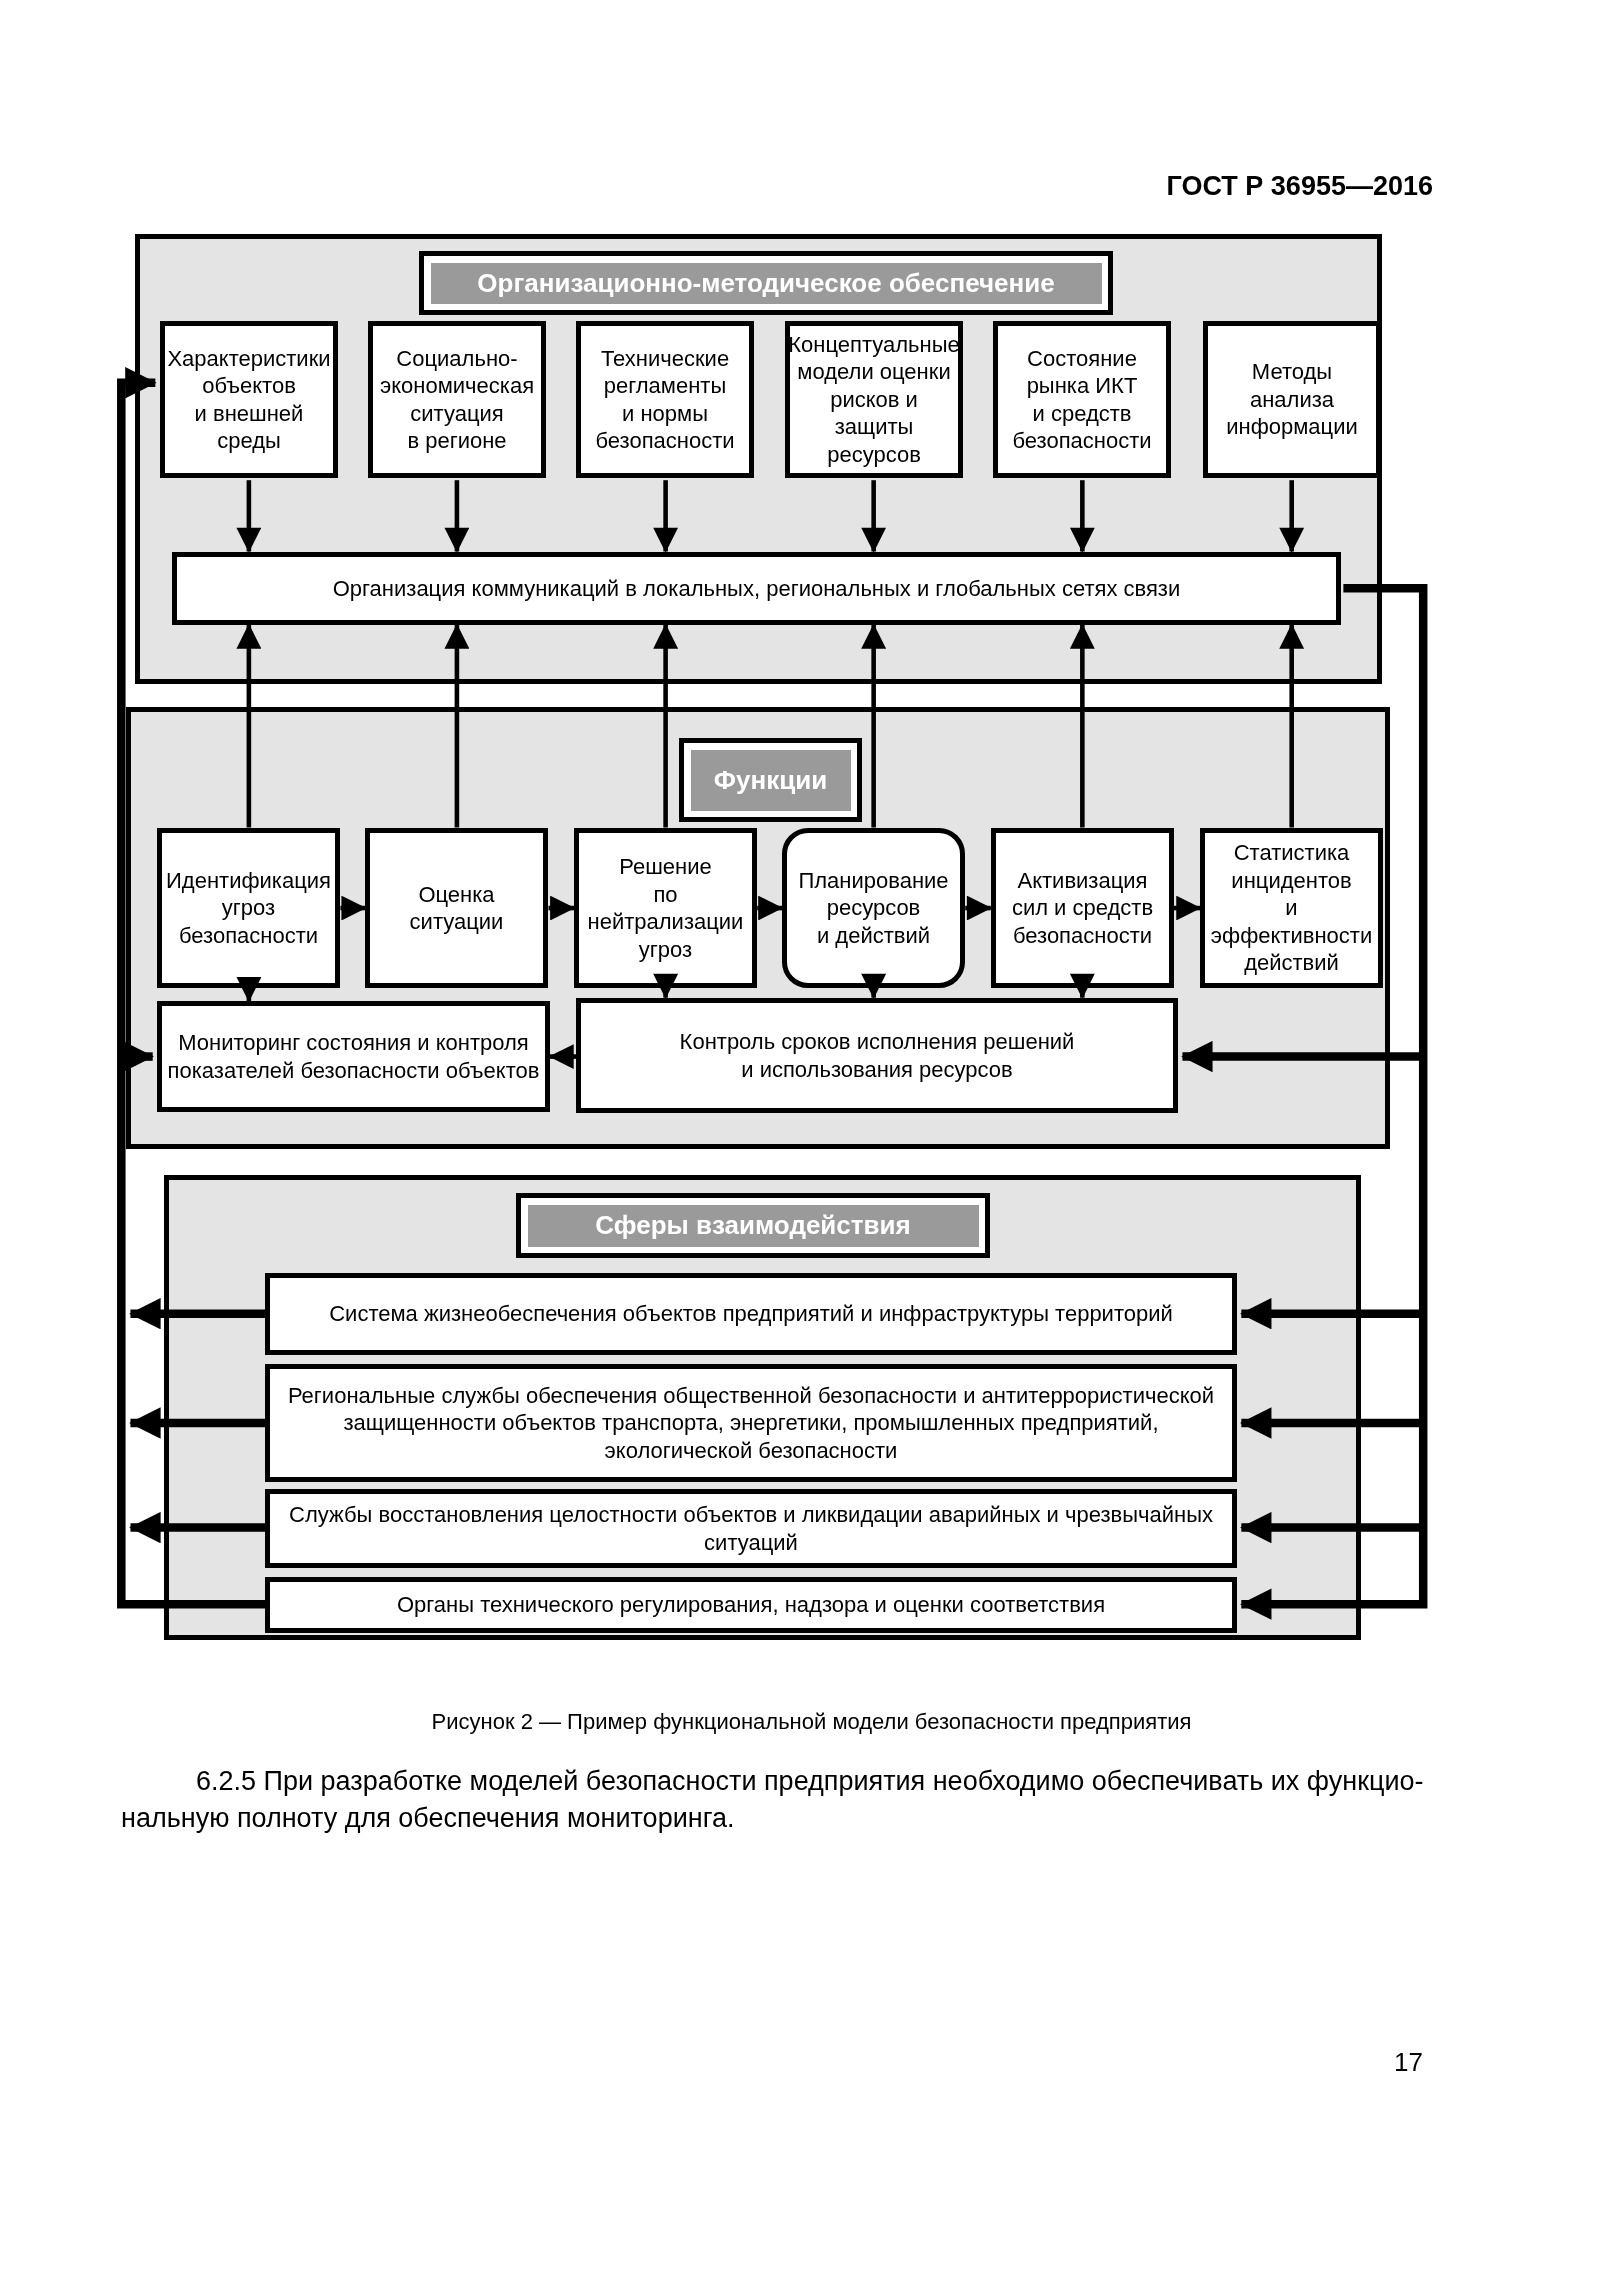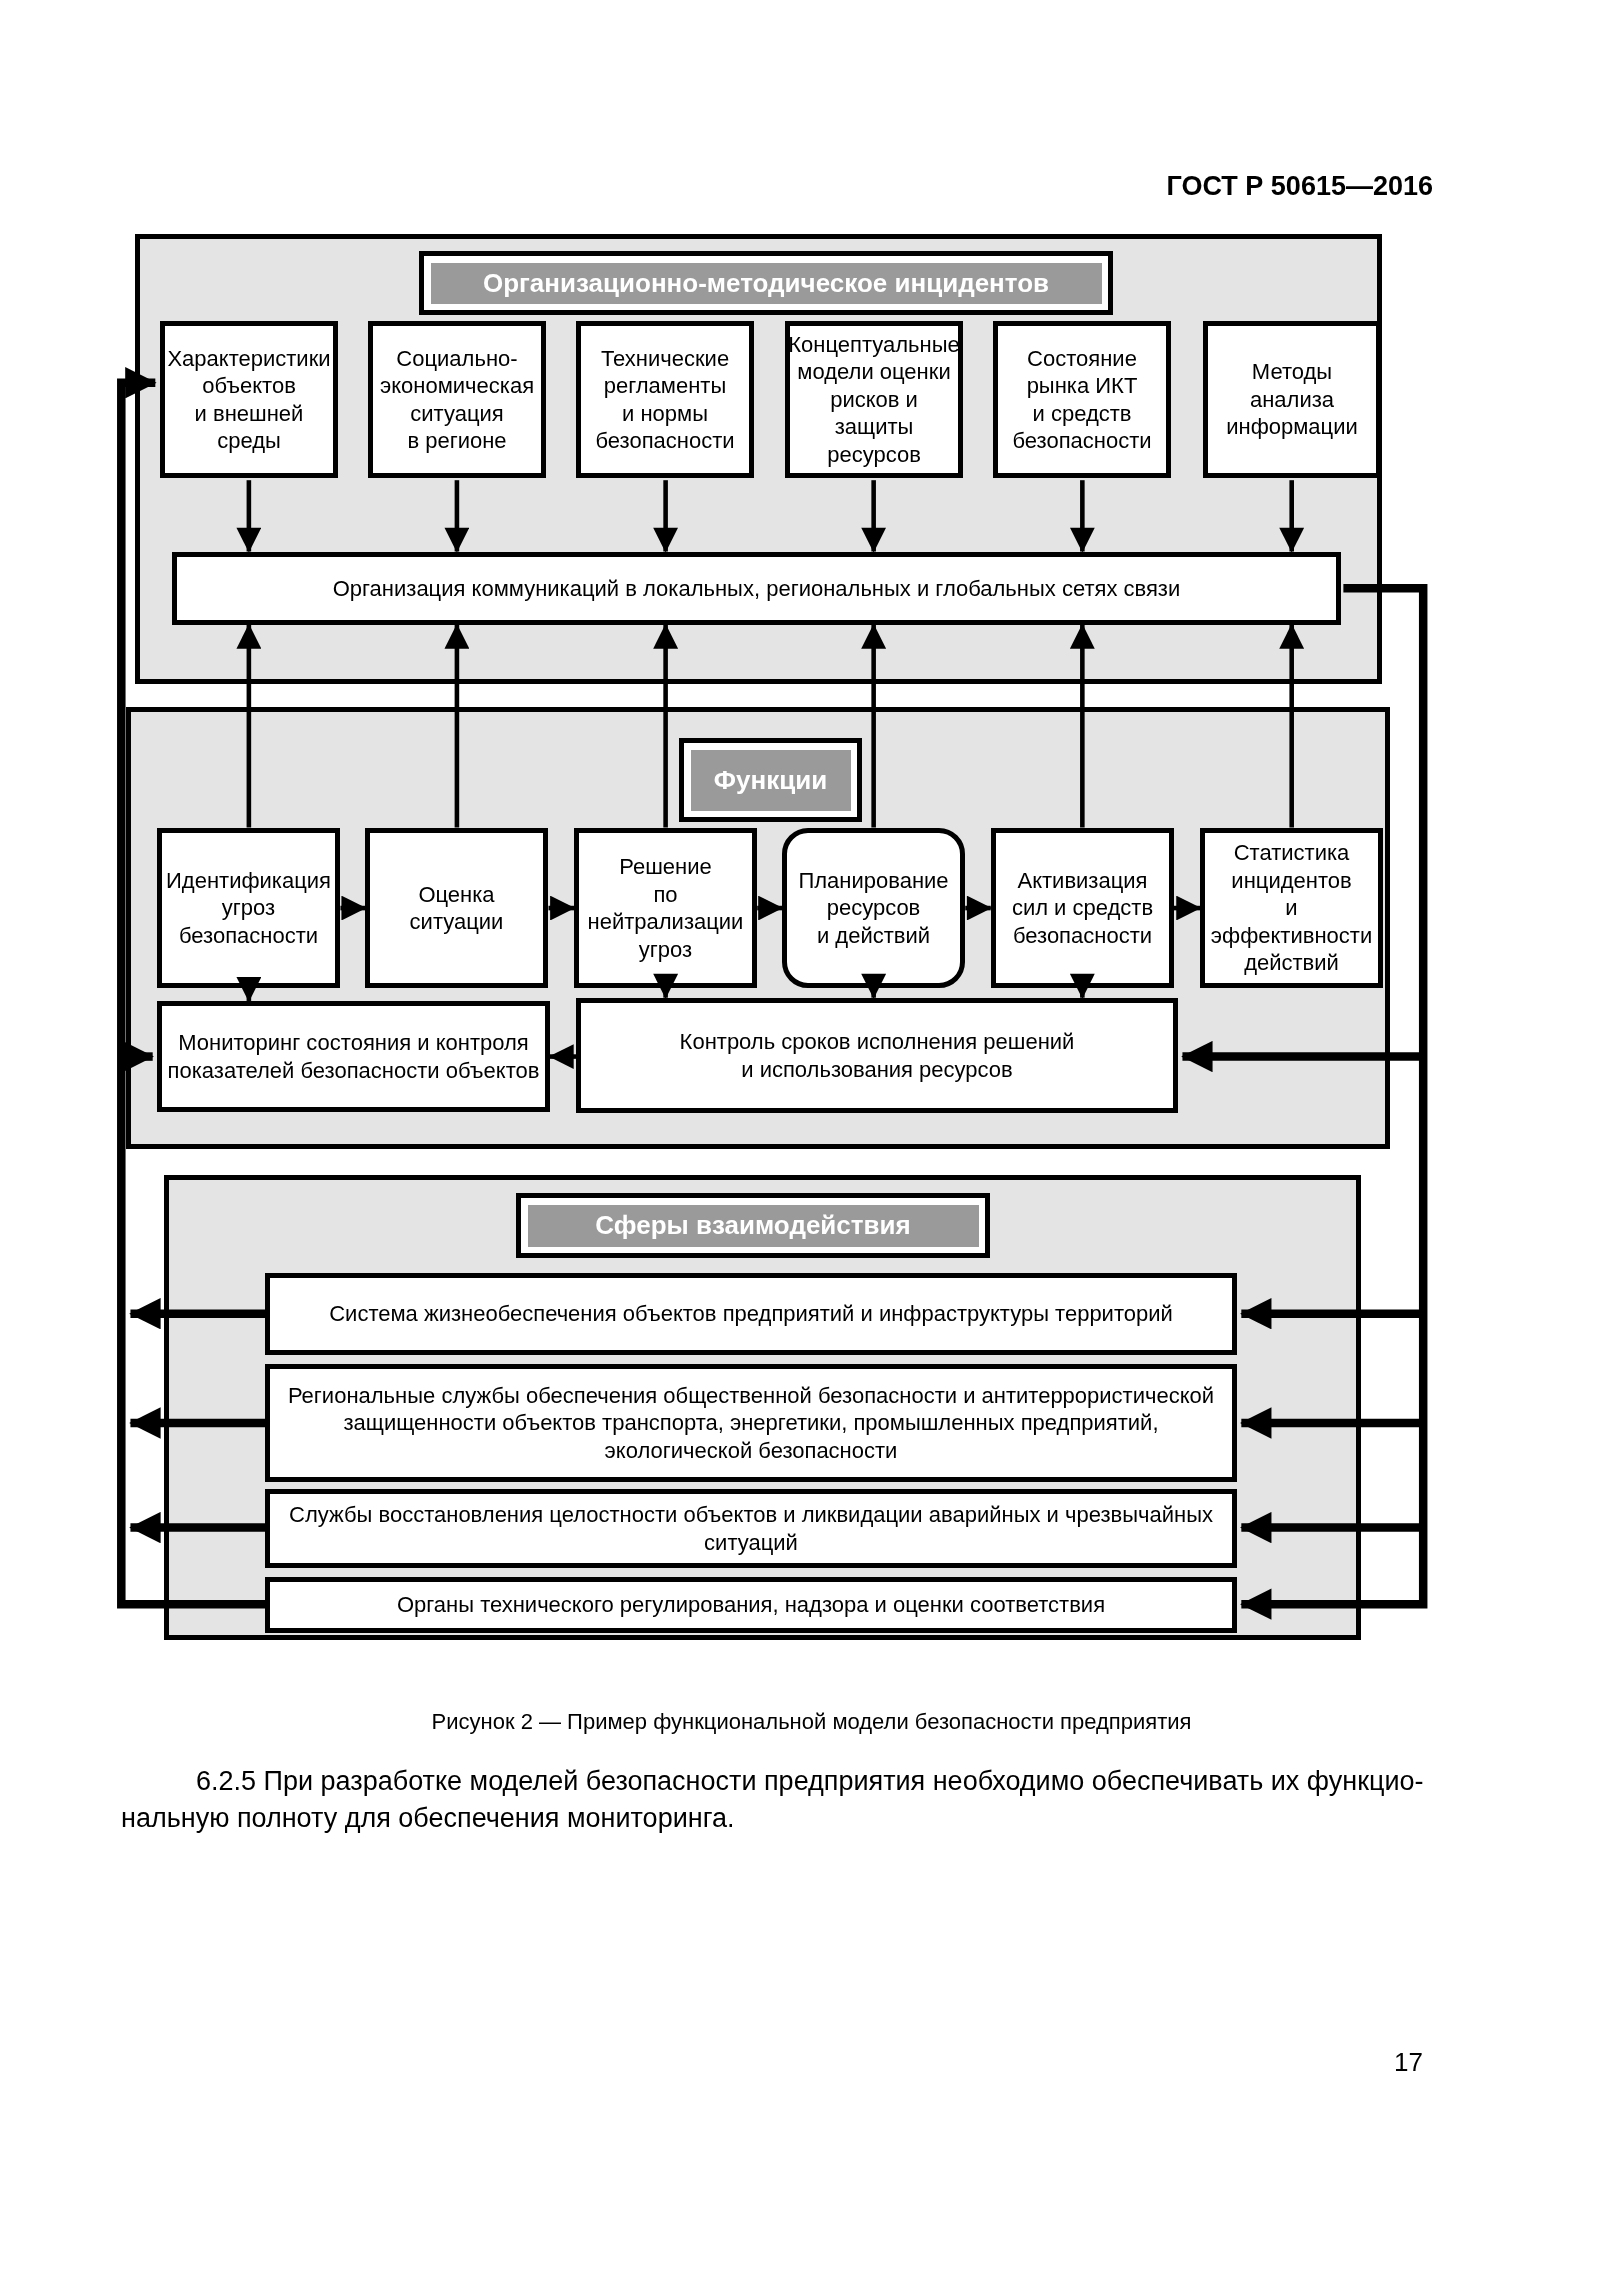--- a/index.html
+++ b/index.html
@@ -16,28 +16,28 @@
   .hdr{position:absolute;top:171px;right:190px;font-size:27px;font-weight:bold;}
   .caption{position:absolute;top:1709px;left:0;width:1623px;text-align:center;font-size:22px;}
   .bodyline{position:absolute;left:121px;width:1427px;font-size:27px;line-height:34px;}
   .pagenum{position:absolute;top:2047px;right:200px;font-size:26px;text-align:center;}
 </style>
 </head>
 <body>
 
 <div class="page">
 
-  <div class="hdr">ГОСТ Р 50615—2016</div>
+  <div class="hdr">ГОСТ Р 36955—2016</div>
 
   <div class="section" style="left:135px;top:234px;width:1247px;height:450px;"></div>
   <div class="section" style="left:126px;top:707px;width:1264px;height:442px;"></div>
   <div class="section" style="left:164px;top:1175px;width:1197px;height:465px;"></div>
 
   <div class="titlebox" style="left:419px;top:251px;width:694px;height:64px;">
-    <div class="tb-in">Организационно-методическое инцидентов</div>
+    <div class="tb-in">Организационно-методическое обеспечение</div>
   </div>
   <div class="titlebox" style="left:679px;top:738px;width:183px;height:84px;">
     <div class="tb-in">Функции</div>
   </div>
   <div class="titlebox" style="left:516px;top:1193px;width:474px;height:65px;">
     <div class="tb-in">Сферы взаимодействия</div>
   </div>
 
   <div class="box" style="left:160px;top:321px;width:178px;height:157px;">Характеристики
 объектов

